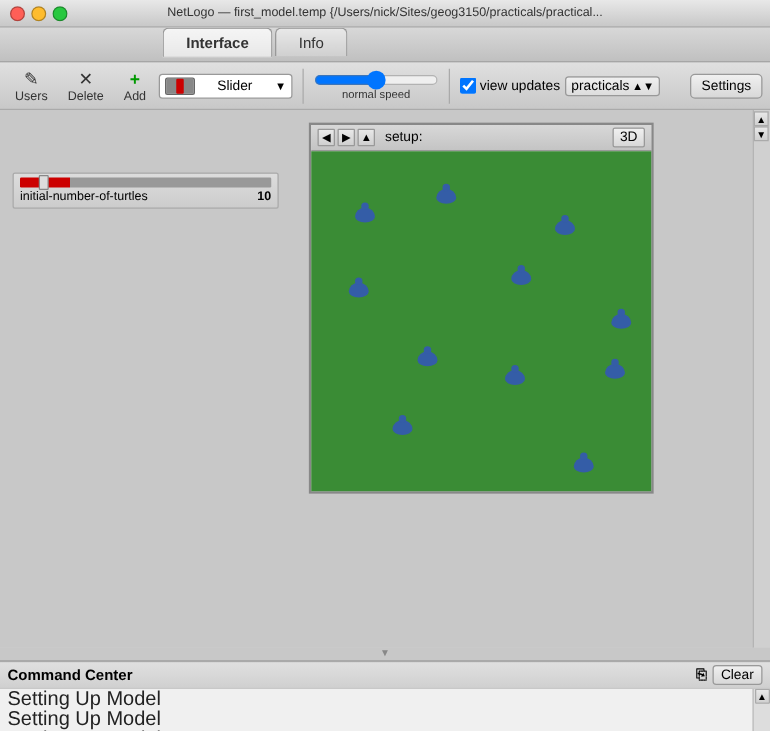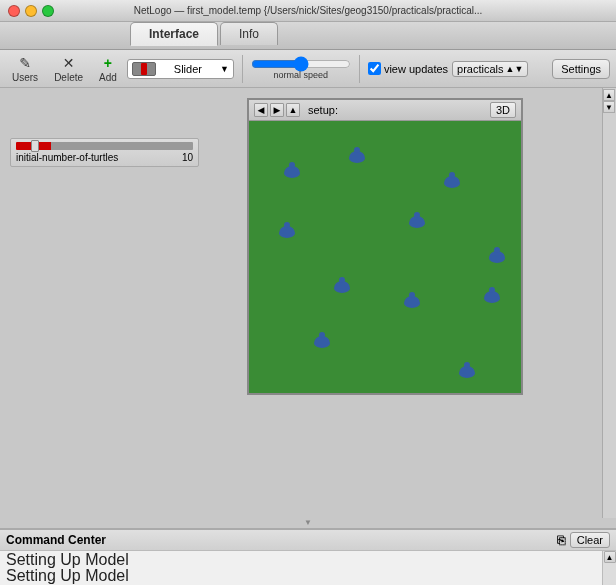--- a/index.html
+++ b/index.html
@@ -184,21 +184,21 @@
     }
 
     
     .slider-widget {
       background: linear-gradient(to bottom, #ddd, #ccc);
       border: 1px solid #aaa;
       padding: 3px 5px;
       border-radius: 2px;
       margin-top: 50px;
       margin-left: 10px;
-      width: 189px;
+      width: 213px;
     }
     .slider-track {
       width: 100%;
       height: 8px;
       background: linear-gradient(to right, #c00 0%, #c00 20%, #999 20%, #999 100%);
       border-radius: 1px;
       margin-bottom: 2px;
       position: relative;
     }
     .slider-thumb {
@@ -440,21 +440,21 @@
     <div style="position:absolute; left:0; top:0; width:247px; bottom:0;">
       
 
       
       <div class="slider-widget">
         <div class="slider-track">
           <div class="slider-thumb"></div>
         </div>
         <div class="slider-label-row">
           <span>initial-number-of-turtles</span>
-          <span style="font-weight:normal;">10</span>
+          <span style="font-weight:bold;">10</span>
         </div>
       </div>
     </div>
 
     <div style="position:absolute; left:247px; top:10px;">
       <div class="world-container">
         <div class="world-header">
           <div class="world-controls">
             <div class="world-ctrl-btn">◀</div>
             <div class="world-ctrl-btn">▶</div>

